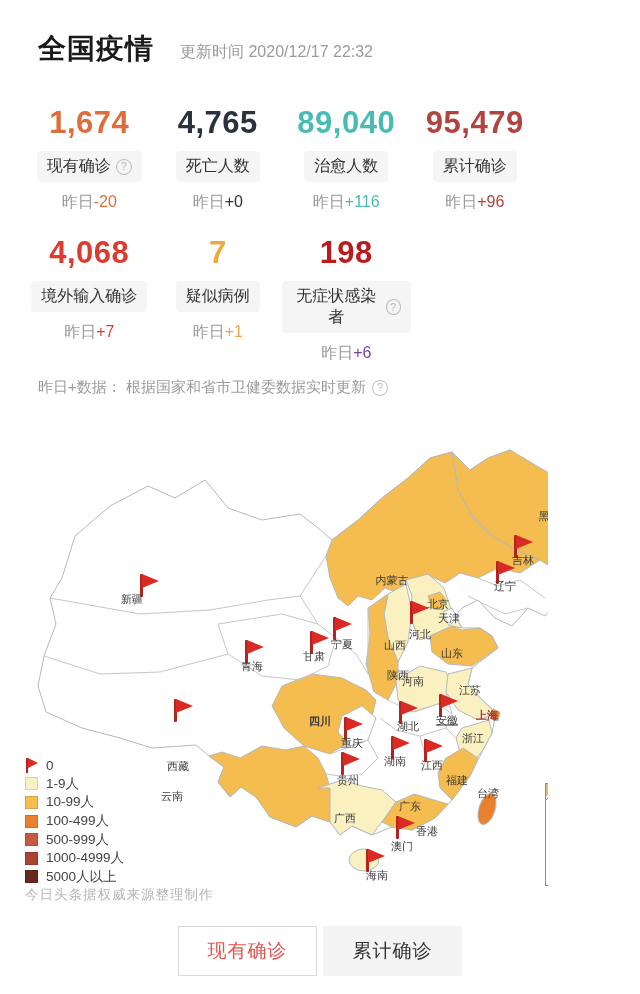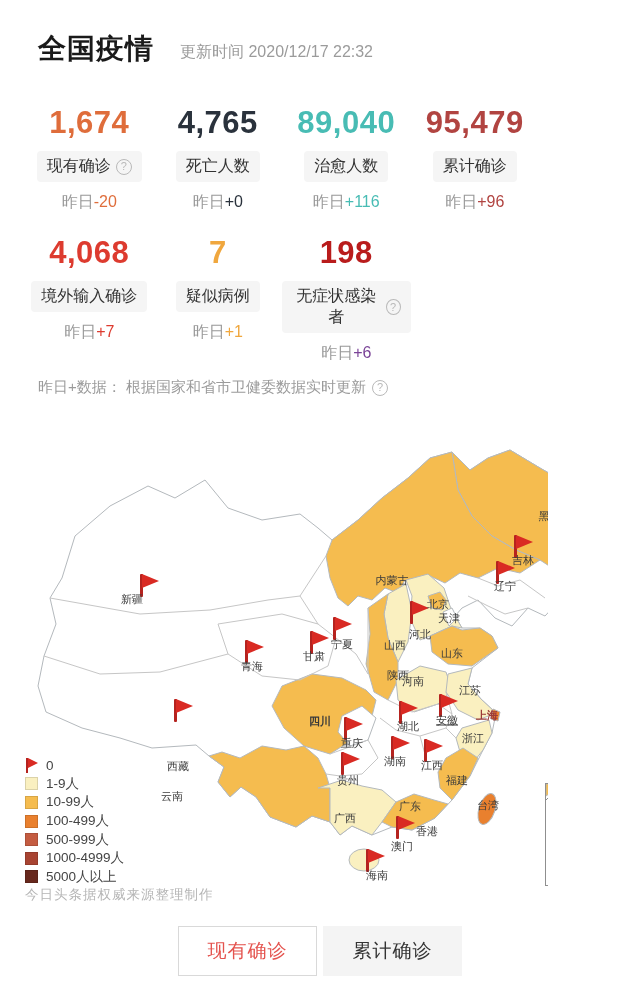--- a/index.html
+++ b/index.html
@@ -262,21 +262,21 @@
         <div class="prov-label" style="left: 432px; top: 337px;">江西</div>
         <div class="flag" style="left: 339px; top: 324px;">
           <span class="pole"></span>
           <span class="cloth"></span>
         </div>
         <div class="prov-label" style="left: 348px; top: 352px;">贵州</div>
         <div class="prov-label" style="left: 172px; top: 368px;">云南</div>
         <div class="prov-label" style="left: 457px; top: 352px;">福建</div>
         <div class="prov-label" style="left: 345px; top: 390px;">广西</div>
         <div class="prov-label" style="left: 410px; top: 378px;">广东</div>
-        <div class="prov-label" style="left: 488px; top: 377px;">台湾</div>
+        <div class="prov-label" style="left: 488px; top: 365px;">台湾</div>
         <div class="flag" style="left: 394px; top: 388px;">
           <span class="pole"></span>
           <span class="cloth"></span>
         </div>
         <div class="prov-label" style="left: 427px; top: 403px;">香港</div>
         <div class="prov-label" style="left: 402px; top: 418px;">澳门</div>
         <div class="flag" style="left: 364px; top: 421px;">
           <span class="pole"></span>
           <span class="cloth"></span>
         </div>

